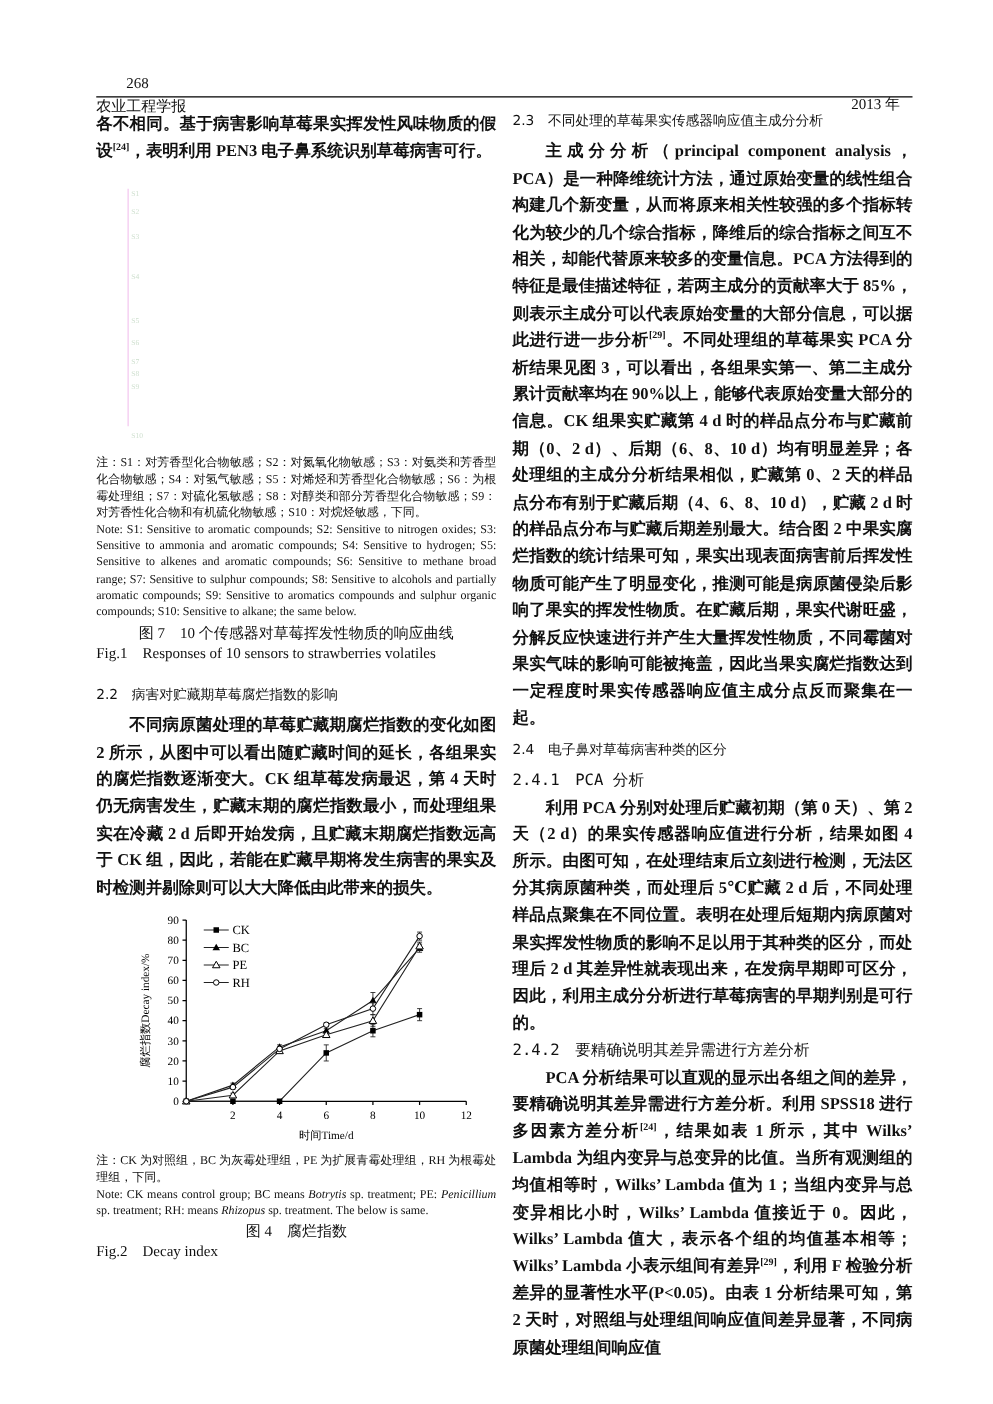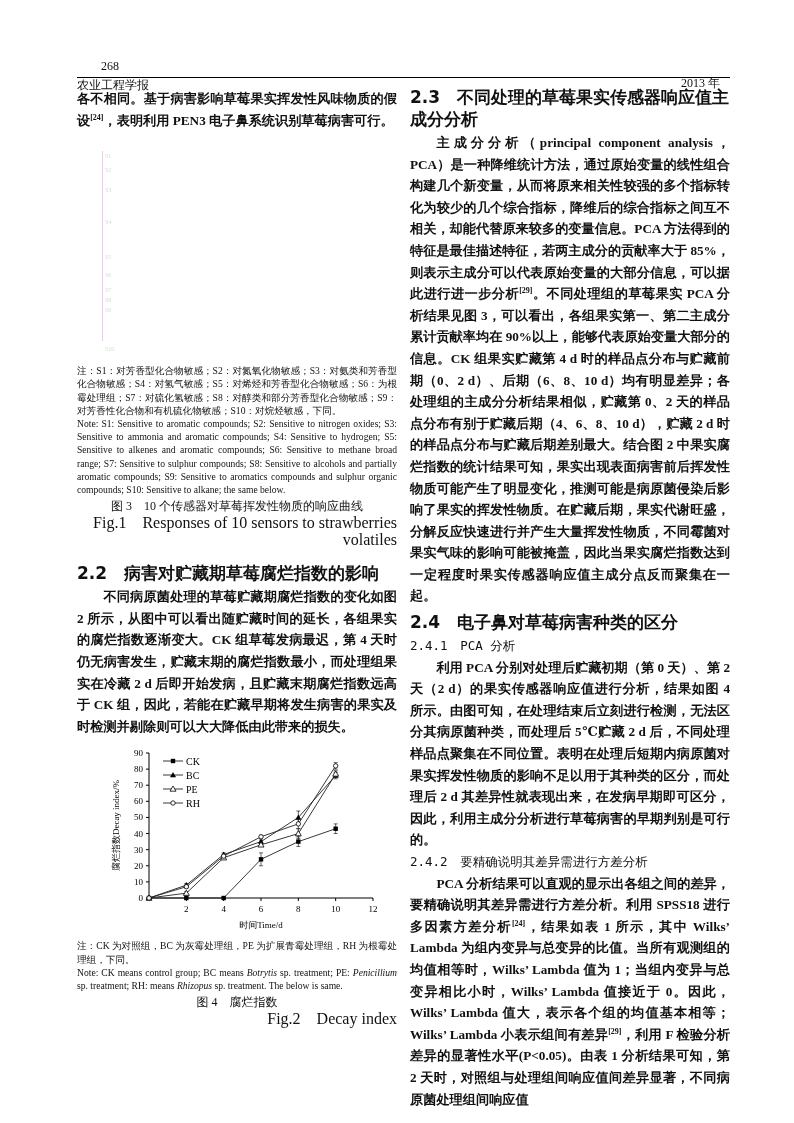--- a/index.html
+++ b/index.html
@@ -9,30 +9,30 @@
             border-bottom:1.2px solid #000; font-size:12px; }
   .header .pg { position:absolute; left:24px; top:2px; }
   .header .jn { position:absolute; left:0; right:0; text-align:left; top:20px; }
   .header .yr { position:absolute; right:10px; top:18px; }
   .col { position:absolute; top:88px; width:320px; }
   .col.left { left:77px; }
   .col.right { left:410px; }
   p.body { margin:0; font-size:13.2px; line-height:21.6px; text-align:justify;font-weight:bold; }
   p.body.indent { text-indent:2em; }
   sup { font-size:8px; line-height:0; }
-  h2 { margin:4px 0 2px 0; font-size:17px; font-weight:bold;
+  h2 { margin:4px 0 2px 0; font-size:11px; font-weight:normal;
        font-family: "DejaVu Sans", "Liberation Sans", sans-serif; line-height:22px; }
   h3 { margin:0; font-size:12.5px; font-weight:normal;
        font-family:"DejaVu Sans Mono", "Liberation Mono", monospace; line-height:21.6px; }
   .fig1 { position:relative; height:225px; margin-top:8px; }
   .fig1 .axis { position:absolute; left:25px; top:12px; width:1px; height:190px; background:#f3c7f0; }
   .fig1 .tick { position:absolute; left:28px; font-size:6px; color:#cfe0cf; }
   .note { font-size:9.6px; line-height:13.2px; text-align:justify; margin:0; }
   .caption-cn { text-align:center; font-size:12px; margin-top:2px; line-height:16px; }
-  .caption-en { text-align:right; font-size:16px; line-height:17px; }
+  .caption-en { text-align:left; font-size:12px; line-height:17px; }
   .chart-wrap { position:relative; width:300px; height:190px; margin:8px 0 0 8px; }
   svg text { font-family:"Liberation Serif", serif; }
 </style>
 </head>
 <body>
 
 <div class="header">
   <span class="pg">268</span>
   <span class="jn">农业工程学报</span>
   <span class="yr">2013 年</span>
@@ -50,21 +50,21 @@
     <span class="tick" style="top:115px">S5</span>
     <span class="tick" style="top:133px">S6</span>
     <span class="tick" style="top:148px">S7</span>
     <span class="tick" style="top:158px">S8</span>
     <span class="tick" style="top:168px">S9</span>
     <span class="tick" style="top:207px">S10</span>
   </div>
 
   <p class="note">注：S1：对芳香型化合物敏感；S2：对氮氧化物敏感；S3：对氨类和芳香型化合物敏感；S4：对氢气敏感；S5：对烯烃和芳香型化合物敏感；S6：为根霉处理组；S7：对硫化氢敏感；S8：对醇类和部分芳香型化合物敏感；S9：对芳香性化合物和有机硫化物敏感；S10：对烷烃敏感，下同。</p>
   <p class="note">Note: S1: Sensitive to aromatic compounds; S2: Sensitive to nitrogen oxides; S3: Sensitive to ammonia and aromatic compounds; S4: Sensitive to hydrogen; S5: Sensitive to alkenes and aromatic compounds; S6: Sensitive to methane broad range; S7: Sensitive to sulphur compounds; S8: Sensitive to alcohols and partially aromatic compounds; S9: Sensitive to aromatics compounds and sulphur organic compounds; S10: Sensitive to alkane; the same below.</p>
-  <div class="caption-cn">图 3　10 个传感器对草莓挥发性物质的响应曲线</div>
+  <div class="caption-cn">图 7　10 个传感器对草莓挥发性物质的响应曲线</div>
   <div class="caption-en">Fig.1　Responses of 10 sensors to strawberries volatiles</div>
 
   <h2 style="margin-top:14px">2.2　病害对贮藏期草莓腐烂指数的影响</h2>
   <p class="body indent">不同病原菌处理的草莓贮藏期腐烂指数的变化如图 2 所示，从图中可以看出随贮藏时间的延长，各组果实的腐烂指数逐渐变大。CK 组草莓发病最迟，第 4 天时仍无病害发生，贮藏末期的腐烂指数最小，而处理组果实在冷藏 2 d 后即开始发病，且贮藏末期腐烂指数远高于 CK 组，因此，若能在贮藏早期将发生病害的果实及时检测并剔除则可以大大降低由此带来的损失。</p>
 
   <div class="chart-wrap">
     <svg id="chart" width="300" height="190" viewBox="0 0 300 190">
         <line x1="64" y1="8" x2="64" y2="153" stroke="#000" stroke-width="1"></line>
         <line x1="64" y1="153" x2="288" y2="153" stroke="#000" stroke-width="1"></line>
         <line x1="61" y1="153" x2="64" y2="153" stroke="#000"></line>

